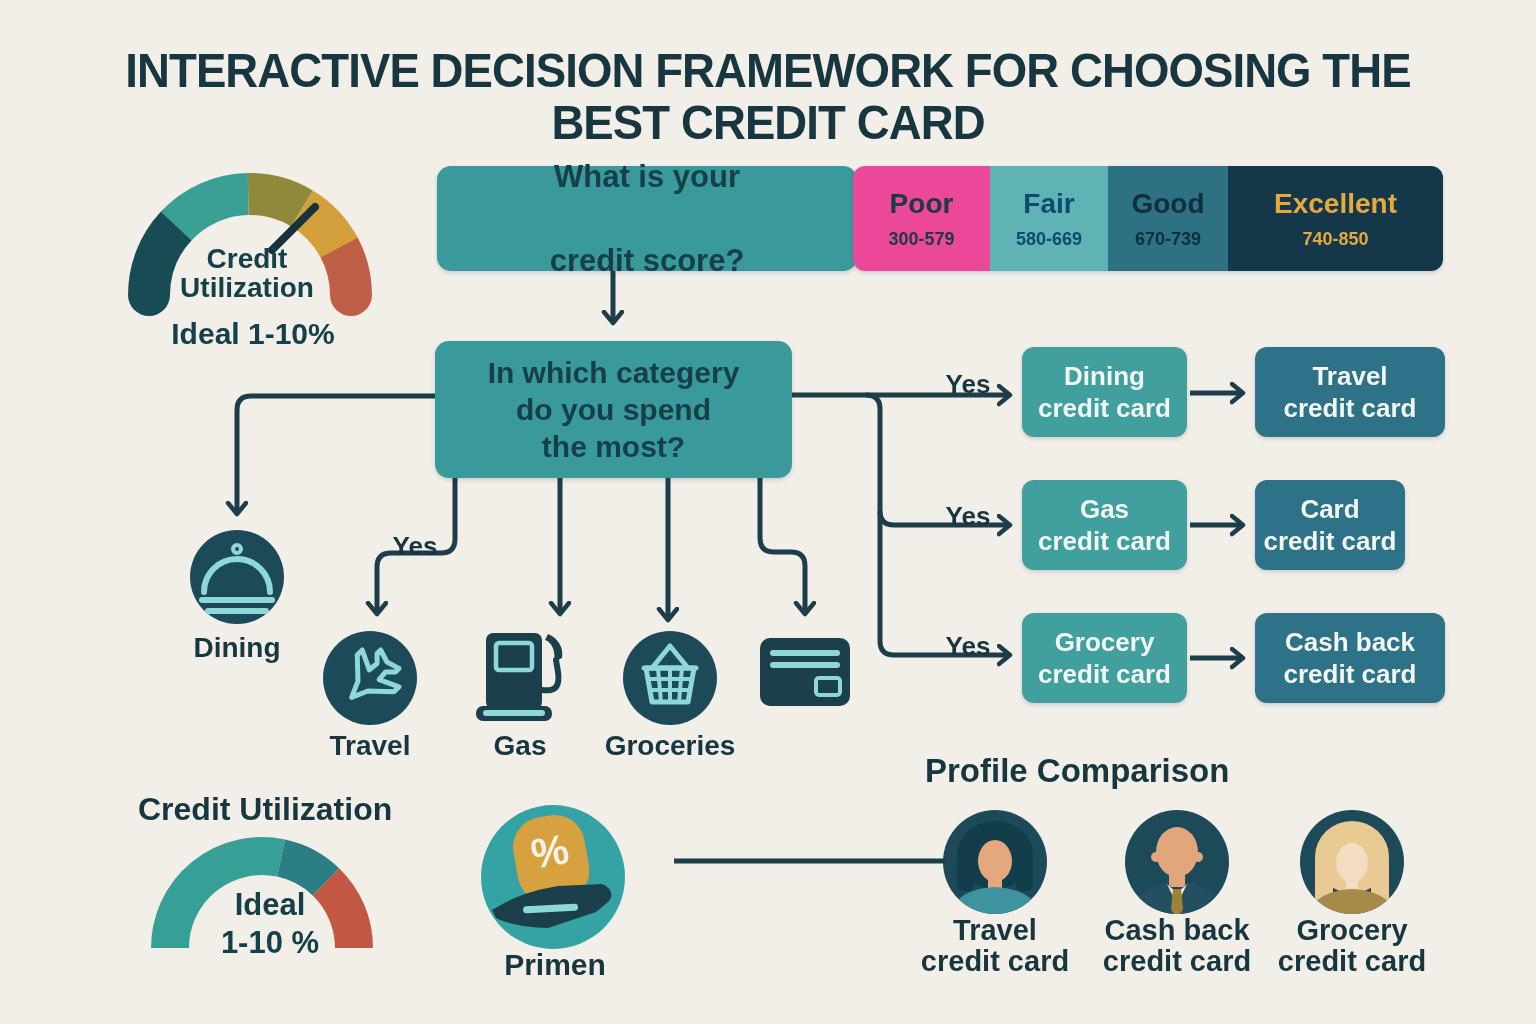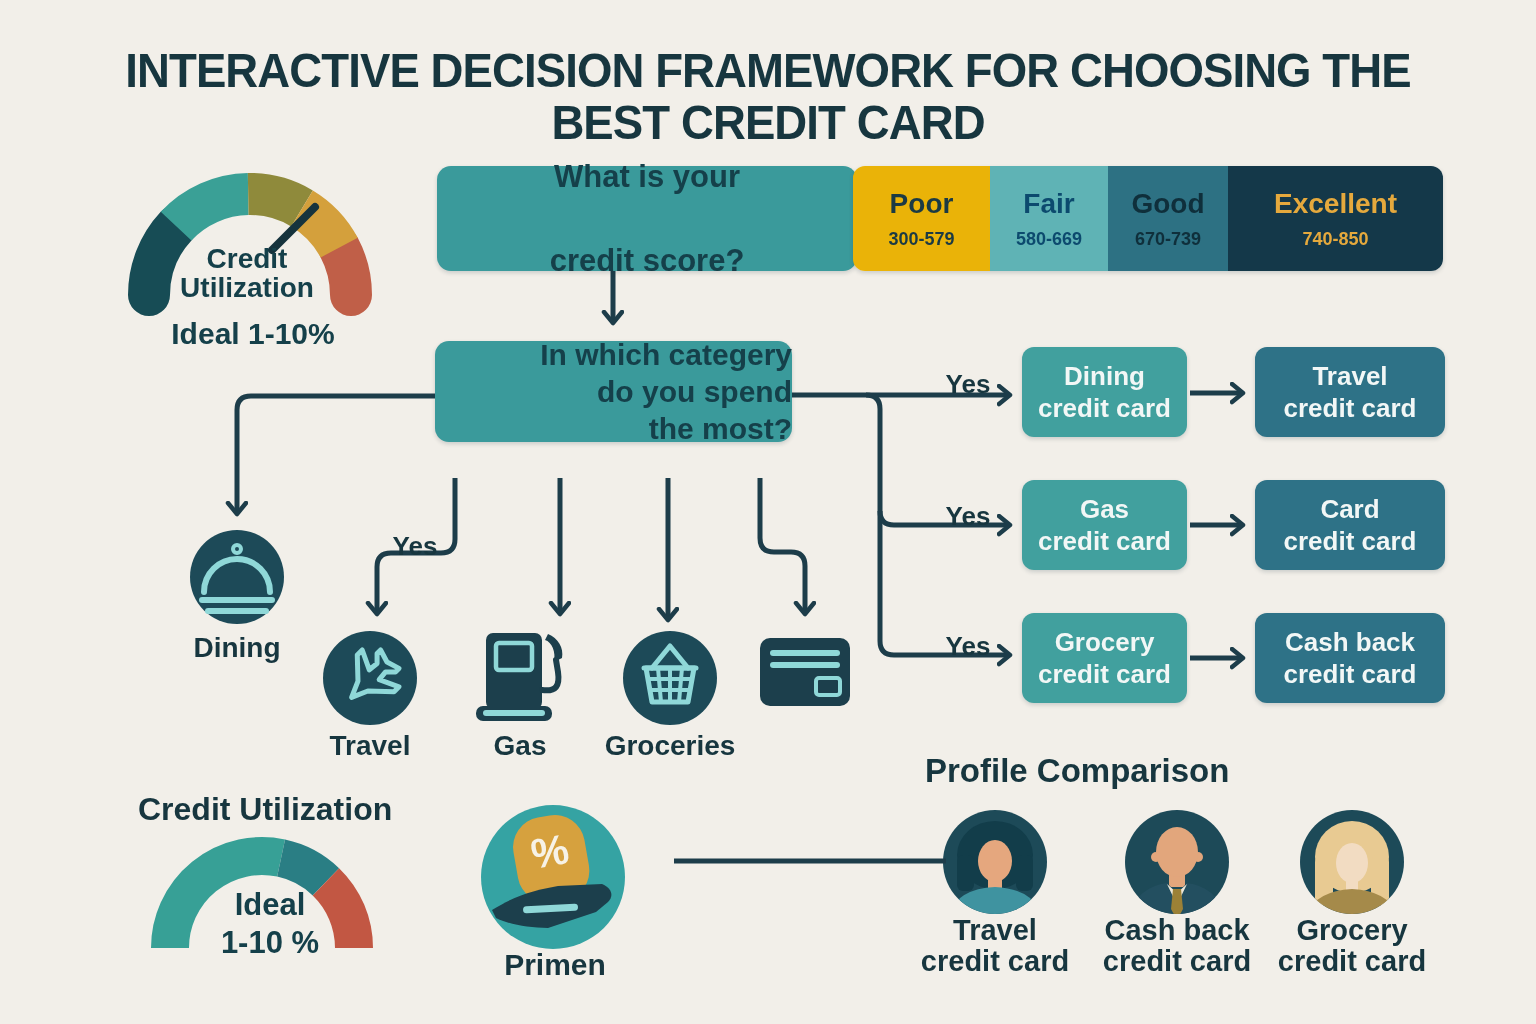--- a/index.html
+++ b/index.html
@@ -75,39 +75,39 @@
     <text class="gauge-text" x="121" y="137" font-size="28" text-anchor="middle">Utilization</text>
     <text class="gauge-text" x="127" y="184" font-size="30" text-anchor="middle">Ideal 1-10%</text>
   </svg>
 
   <div class="abs qbox q1" style="left:437px;top:166px;width:420px;height:105px;gap:45px;">
     <div>What is your</div>
     <div>credit score?</div>
   </div>
 
   <div class="abs bands" style="left:853px;top:166px;width:590px;height:105px;">
-    <div class="band" style="width:137px;background:#eab308;color:#1b3a44;">
+    <div class="band" style="width:137px;background:#ec4899;color:#1b3a44;">
       <div class="b-label">Poor</div>
       <div class="b-range">300-579</div>
     </div>
     <div class="band" style="width:118px;background:#5fb3b5;color:#0c4a6e;">
       <div class="b-label">Fair</div>
       <div class="b-range">580-669</div>
     </div>
     <div class="band" style="width:120px;background:#2d7183;color:#0f2f3b;">
       <div class="b-label">Good</div>
       <div class="b-range">670-739</div>
     </div>
     <div class="band" style="width:215px;background:#143849;color:#e5a93d;">
       <div class="b-label">Excellent</div>
       <div class="b-range">740-850</div>
     </div>
   </div>
 
-  <div class="abs qbox q2" style="left:435px;top:341px;width:357px;height:101px;align-items:flex-end;">
+  <div class="abs qbox q2" style="left:435px;top:341px;width:357px;height:137px;">
     <div>In which categery</div>
     <div>do you spend</div>
     <div>the most?</div>
   </div>
 
   <div class="abs yes" style="left:390px;top:531px;width:50px;">Yes</div>
   <div class="abs yes" style="left:943px;top:369px;width:50px;">Yes</div>
   <div class="abs yes" style="left:943px;top:501px;width:50px;">Yes</div>
   <div class="abs yes" style="left:943px;top:631px;width:50px;">Yes</div>
 
@@ -167,21 +167,21 @@
     <div>credit card</div>
   </div>
   <div class="abs rbox c2" style="left:1255px;top:347px;width:190px;height:90px;">
     <div>Travel</div>
     <div>credit card</div>
   </div>
   <div class="abs rbox c1" style="left:1022px;top:480px;width:165px;height:90px;">
     <div>Gas</div>
     <div>credit card</div>
   </div>
-  <div class="abs rbox c2" style="left:1255px;top:480px;width:190px;height:90px;justify-content:center;">
+  <div class="abs rbox c2" style="left:1255px;top:480px;width:150px;height:90px;justify-content:center;">
     <div>Card</div>
     <div>credit card</div>
   </div>
   <div class="abs rbox c1" style="left:1022px;top:613px;width:165px;height:90px;">
     <div>Grocery</div>
     <div>credit card</div>
   </div>
   <div class="abs rbox c2" style="left:1255px;top:613px;width:190px;height:90px;">
     <div>Cash back</div>
     <div>credit card</div>

